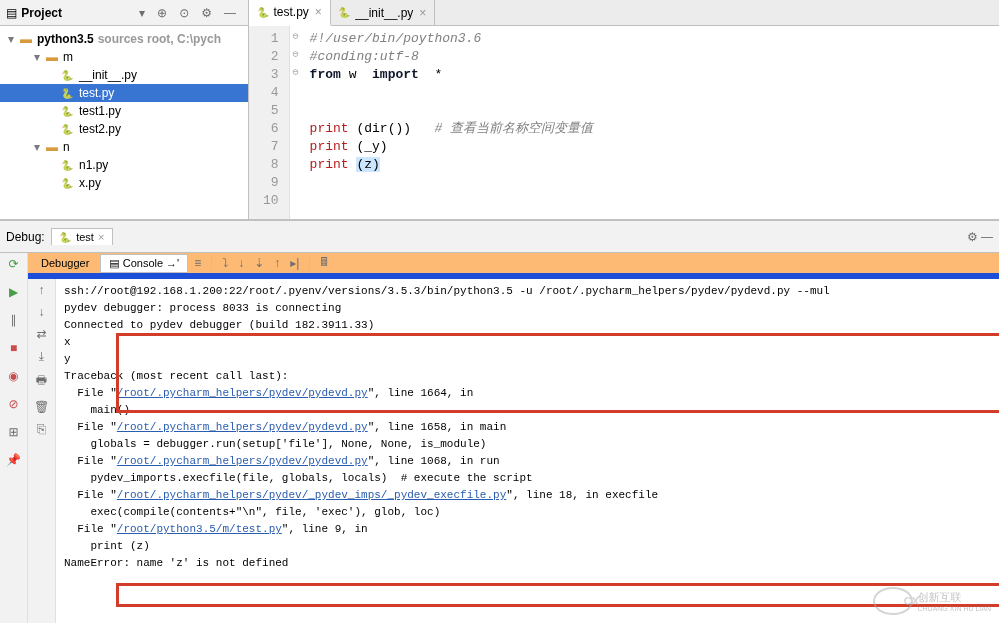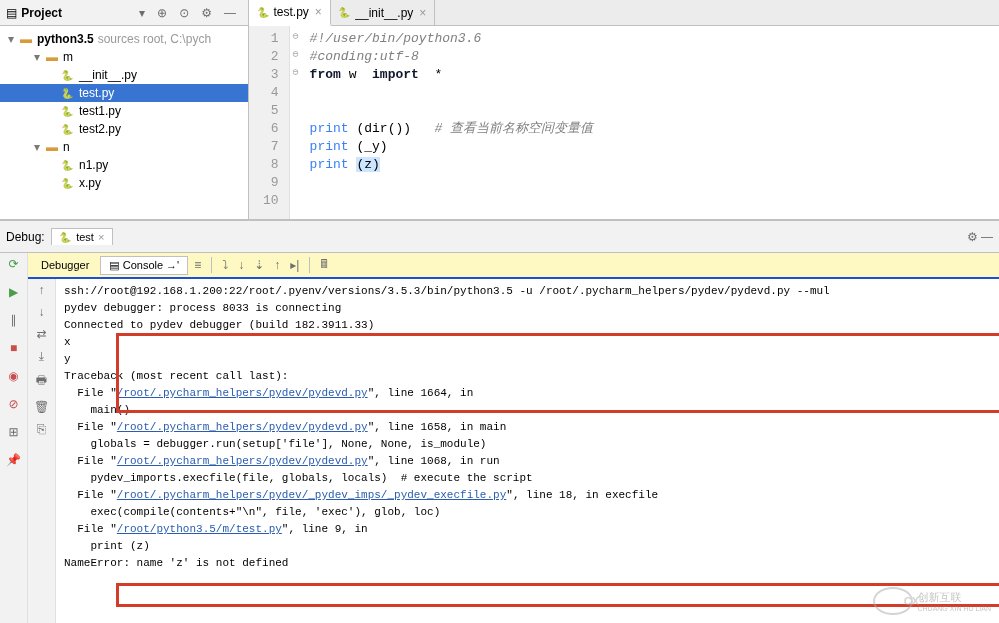--- a/index.html
+++ b/index.html
@@ -18,58 +18,58 @@
 .project-header .tool-icon { margin: 0 6px; color: #6e6e6e; cursor: pointer; }
 .tree { padding: 4px 0; overflow: auto; flex: 1; }
 .tree-row { display: flex; align-items: center; padding: 2px 4px; white-space: nowrap; cursor: pointer; }
 .tree-row.selected { background: #3874d1; color: #fff; }
 .tree-indent { display: inline-block; }
 .tree-arrow { width: 14px; text-align: center; color: #7a7a7a; }
 .tree-icon { width: 16px; text-align: center; margin-right: 3px; }
 .folder-icon { color: #d89a3b; }
 .py-icon { color: #3c7a3c; font-size: 10px; }
 .tree-label { }
-.tree-note { color: #999; margin-left: 4px; }
+.tree-note { color: #999; margin-left: 4px; font-weight: bold; }
 
 
 .editor-panel { flex: 1; display: flex; flex-direction: column; }
 .tabs { display: flex; border-bottom: 1px solid #c0c0c0; height: 26px; background: #ececec; }
 .tab { display: flex; align-items: center; padding: 0 8px; border-right: 1px solid #c0c0c0; background: #ececec; cursor: pointer; }
 .tab.active { background: #fff; border-bottom: 2px solid #fff; margin-bottom: -1px; }
 .tab-icon { margin-right: 4px; font-size: 10px; color: #3c7a3c; }
 .tab-close { margin-left: 6px; color: #999; font-size: 12px; }
 .editor-body { display: flex; flex: 1; overflow: hidden; font-family: "Consolas","Courier New",monospace; font-size: 13px; }
 .gutter { background: #f0f0f0; color: #999; text-align: right; padding: 4px 10px 4px 14px; border-right: 1px solid #e0e0e0; user-select: none; }
 .gutter .ln { height: 18px; line-height: 18px; }
 .fold-col { width: 12px; background: #fff; padding-top: 4px; }
 .fold-col .fc { height: 18px; text-align: center; color: #aaa; font-size: 10px; }
 .code { padding: 4px 8px; flex: 1; }
 .code .line { height: 18px; line-height: 18px; white-space: pre; }
 .c-comment { color: #808080; font-style: italic; }
 .c-kw { color: #0f172a; font-weight: bold; }
-.c-builtin { color: #3b82f6; }
+.c-builtin { color: #b91c1c; }
 .c-sel { background: #cde6ff; }
 
 
 .debug-panel { flex: 1; display: flex; flex-direction: column; border-top: 1px solid #c0c0c0; }
 .debug-header { display: flex; align-items: center; height: 32px; background: #f2f2f2; border-bottom: 1px solid #c0c0c0; padding: 0 6px; }
 .debug-header .label { margin-right: 6px; }
 .debug-tab { display: flex; align-items: center; padding: 2px 8px; background: #fff; border: 1px solid #c0c0c0; border-bottom: none; font-size: 11px; }
 .debug-tab .close { margin-left: 4px; color: #999; }
 .debug-header .tool { margin-left: auto; color: #6e6e6e; }
 
 .debug-body { flex: 1; display: flex; }
 .debug-left { width: 28px; background: #f2f2f2; border-right: 1px solid #e0e0e0; display: flex; flex-direction: column; align-items: center; padding-top: 4px; gap: 10px; }
 .debug-left .btn { width: 18px; height: 18px; color: #6e6e6e; text-align: center; cursor: pointer; }
 .debug-left .btn.green { color: #4a9e4a; }
 .debug-left .btn.red { color: #c84d4d; }
 .debug-left .btn.bp { color: #c84d4d; }
 
 .debug-main { flex: 1; display: flex; flex-direction: column; }
-.debug-toolbar { display: flex; align-items: center; height: 26px; background: #fef9c3; border-bottom: 2px solid #1d4ed8; padding: 0 4px; gap: 2px; }
+.debug-toolbar { display: flex; align-items: center; height: 26px; background: #fdba74; border-bottom: 6px solid #1d4ed8; padding: 0 4px; gap: 2px; }
 .debug-toolbar .tb-tab { padding: 2px 8px; border: 1px solid transparent; cursor: pointer; font-size: 11px; display: flex; align-items: center; gap: 3px; }
 .debug-toolbar .tb-tab.active { background: #fff; border: 1px solid #c0c0c0; }
 .debug-toolbar .tb-icon { color: #6e6e6e; padding: 0 4px; }
 .debug-toolbar .sep { width: 1px; height: 16px; background: #c0c0c0; margin: 0 4px; }
 
 .console-wrap { flex: 1; display: flex; overflow: hidden; }
 .console-left { width: 28px; background: #f2f2f2; border-right: 1px solid #e0e0e0; display: flex; flex-direction: column; align-items: center; padding-top: 4px; gap: 8px; }
 .console-left .cbtn { color: #6e6e6e; cursor: pointer; }
 
 .console { flex: 1; padding: 4px 8px; font-family: "Consolas","Courier New",monospace; font-size: 11px; line-height: 17px; overflow: auto; position: relative; }

